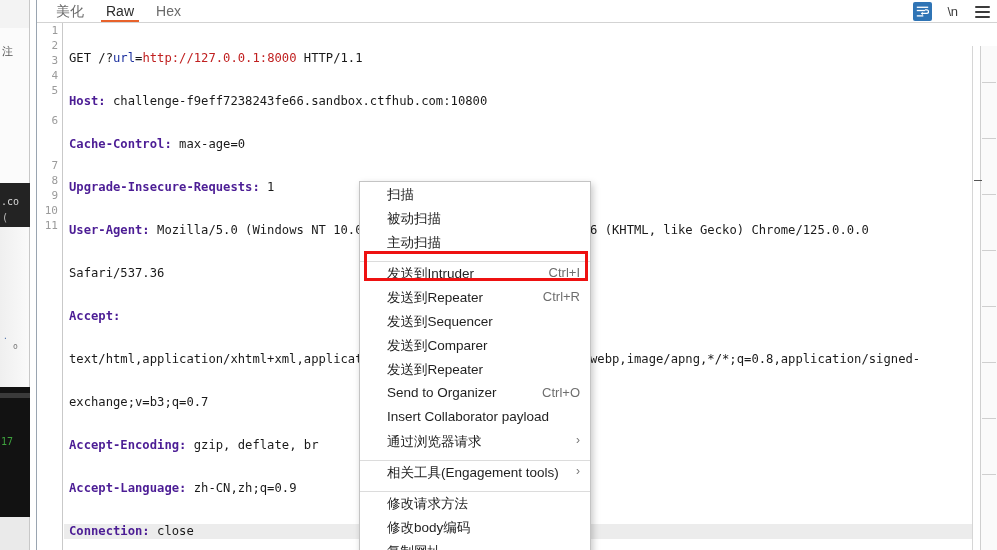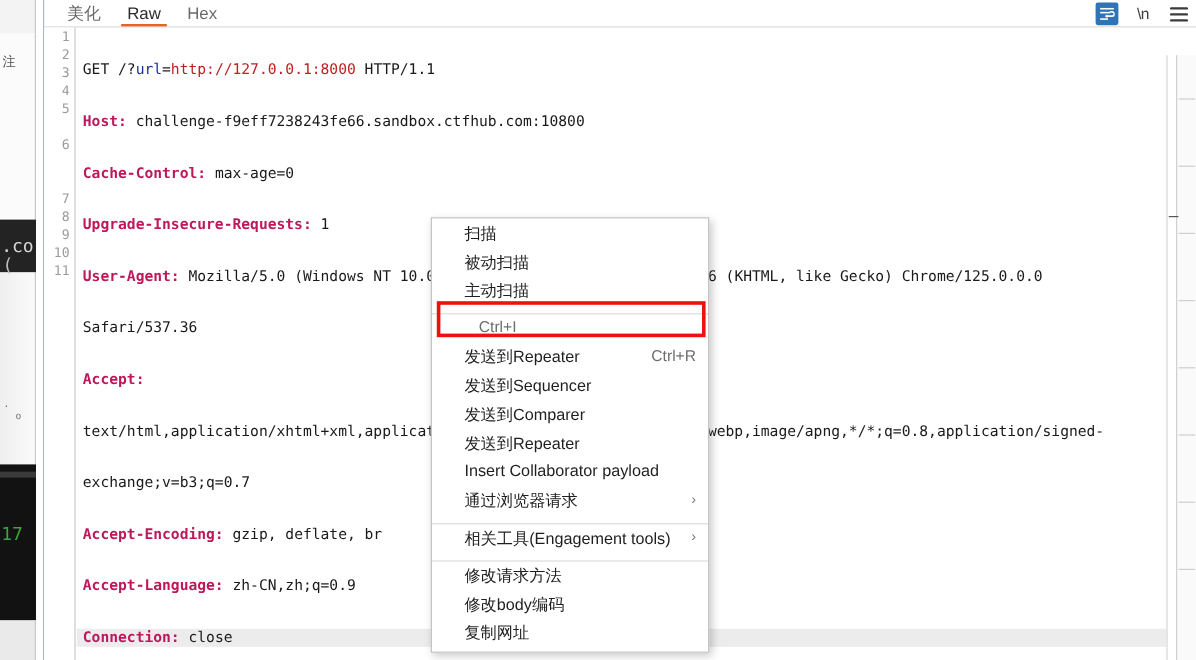--- a/index.html
+++ b/index.html
@@ -28,21 +28,21 @@
   .bg-dark-1  { top: 183px; width: 30px; height: 44px;  background: #232323; }
   .bg-white-3 { top: 227px; width: 30px; height: 160px; background: linear-gradient(to right,#efefef,#fafafa); border-right: 1px solid #c8c8c8; }
   .bg-dark-2  { top: 387px; width: 30px; height: 130px; background: #121212; }
   .bg-white-4 { top: 517px; width: 30px; height: 33px;  background: #eaeaea; border-right: 1px solid #c8c8c8; }
 
   .bg-darkbar { position:absolute; left:0; top:393px; width:30px; height:5px; background:#3a3a3a; }
 
   .bg-text {
     position: absolute;
     font-family: "DejaVu Sans Mono", monospace;
-    font-size: 15px;
+    font-size: 10px;
     white-space: nowrap;
   }
   .bg-host   { left: 1px;  top: 196px; color: #d8d8d8; }
   .bg-paren  { left: 2px;  top: 212px; color: #bcbcbc; }
   .bg-green  { left: 1px;  top: 436px; color: #3ea33e; }
   .bg-cjk    { left: 2px;  top: 44px;  color: #555;  font-family:"DejaVu Sans", sans-serif; font-size: 11px; }
   .bg-dot    { left: 3px;  top: 332px; color: #4a6ea9; font-size: 8px; }
   .bg-o      { left: 13px; top: 342px; color: #777; font-size: 8px; }
 
   
@@ -124,21 +124,21 @@
     left: 27px; top: 0;
     width: 908px; height: 527px;
     font-family: "DejaVu Sans Mono", monospace;
     font-size: 12.2px;
     color: #1a1a1a;
     white-space: pre;
     padding-left: 5px;
   }
   .code .row { height: 15px; line-height: 15px; }
   .code .row.hl { background: #ececec; width: 936px; margin-left: -5px; padding-left: 5px; }
-  .k  { color: #be185d; font-weight: bold; }
+  .k  { color: #4c1d95; font-weight: bold; }
   .r  { color: #c02020; }
   .b  { color: #1b2f9e; margin-top: 44px; }
 
   
   .rail {
     position: absolute;
     right: 0; top: 23px;
     width: 26px; height: 527px;
     background: #ffffff;
     border-left: 1px solid #d6d6d6;
@@ -297,36 +297,41 @@
       </div>
       <div class="mi">
         <span class="label">被动扫描</span>
       </div>
       <div class="mi">
         <span class="label">主动扫描</span>
       </div>
       <div class="sep"></div>
 
       <div class="mi">
+        <span class="label">发送到Intruder</span>
         <span class="accel">Ctrl+I</span>
       </div>
       <div class="mi">
         <span class="label">发送到Repeater</span>
         <span class="accel">Ctrl+R</span>
       </div>
       <div class="mi">
         <span class="label">发送到Sequencer</span>
       </div>
       <div class="mi">
         <span class="label">发送到Comparer</span>
       </div>
       <div class="mi">
         <span class="label">发送到Repeater</span>
       </div>
       <div class="mi">
+        <span class="label">Send to Organizer</span>
+        <span class="accel">Ctrl+O</span>
+      </div>
+      <div class="mi">
         <span class="label">Insert Collaborator payload</span>
       </div>
       <div class="mi">
         <span class="label">通过浏览器请求</span>
         <span class="arrow">›</span>
       </div>
       <div class="sep"></div>
 
       <div class="mi">
         <span class="label">相关工具(Engagement tools)</span>

